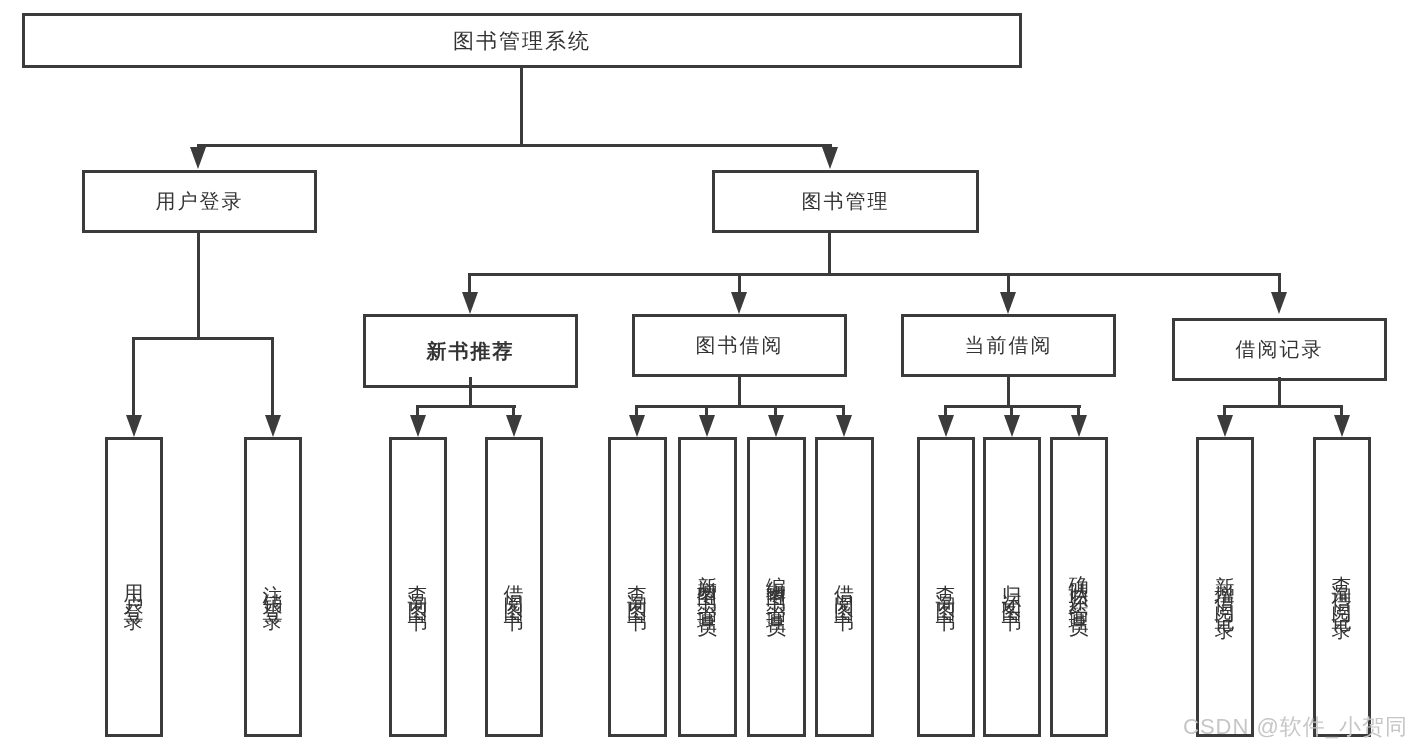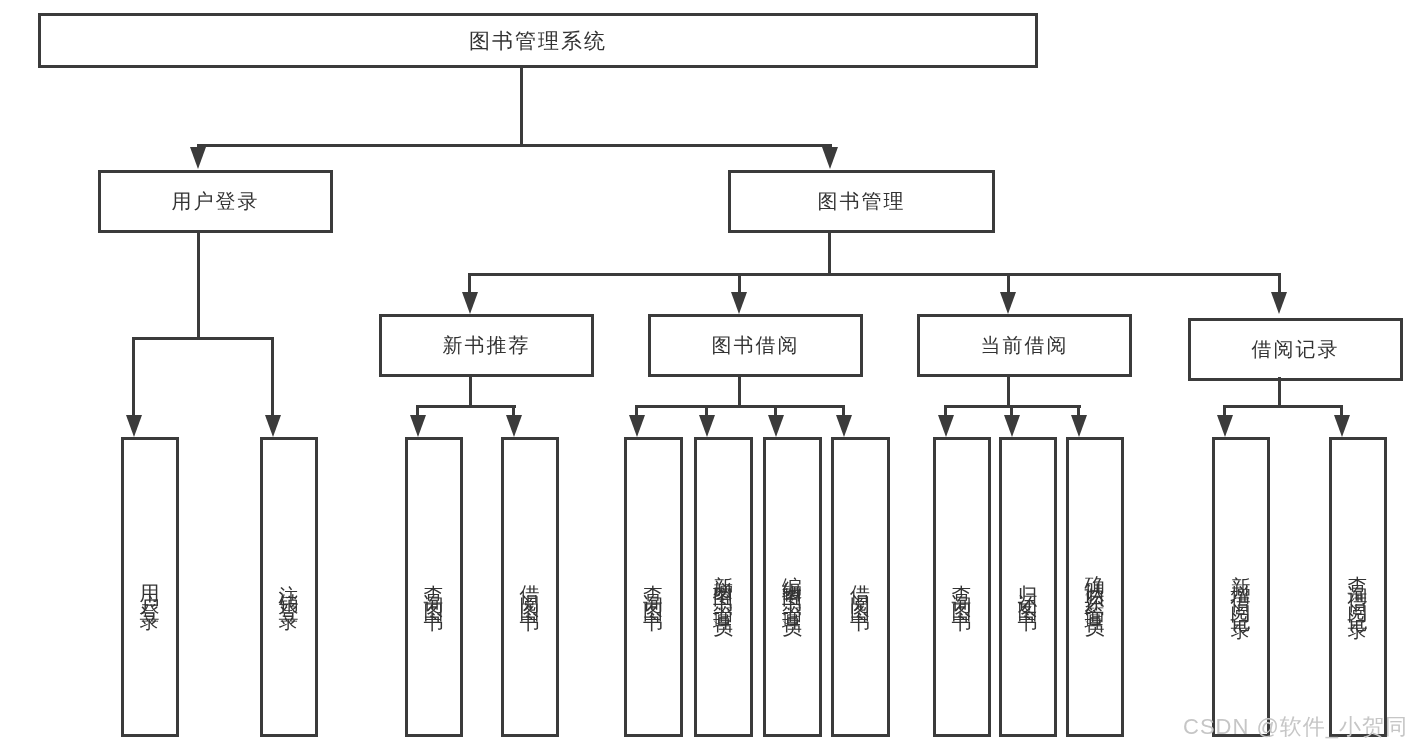--- a/index.html
+++ b/index.html
@@ -18,21 +18,20 @@
     box-sizing: border-box;
     border: 3px solid var(--line);
     background: #ffffff;
     display: flex;
     align-items: center;
     justify-content: center;
     color: var(--text);
     font-size: 20px;
     letter-spacing: 2px;
     text-align: left;
-    margin-left: 16px;
   }
   .vbox { letter-spacing: 0; }
   .vtext {
     writing-mode: vertical-rl;
     text-orientation: mixed;
     letter-spacing: 9px;
     line-height: 1;
     font-size: 20px;
     color: var(--text);
   }
@@ -88,21 +87,21 @@
     <div class="vline" style="left:468px; top:273px; height:22px;"></div>
     <div class="vline" style="left:738px; top:273px; height:22px;"></div>
     <div class="vline" style="left:1007px; top:273px; height:22px;"></div>
     <div class="vline" style="left:1278px; top:273px; height:22px;"></div>
     <div class="arrowhead" style="left:462px; top:292px;"></div>
     <div class="arrowhead" style="left:731px; top:292px;"></div>
     <div class="arrowhead" style="left:1000px; top:292px;"></div>
     <div class="arrowhead" style="left:1271px; top:292px;"></div>
   </div>
 
-  <div class="box" style="left:363px; top:314px; width:215px; height:63px;">新书推荐</div>
+  <div class="box" style="left:363px; top:314px; width:215px; height:74px;font-weight:bold;">新书推荐</div>
   <div class="box" style="left:901px; top:314px; width:215px; height:63px;">当前借阅</div>
   <div class="box" style="left:632px; top:314px; width:215px; height:63px;">图书借阅</div>
   <div class="box" style="left:1172px; top:318px; width:215px; height:63px;">借阅记录</div>
 
   <div>
     <div class="vline" style="left:469px; top:377px; height:31px;"></div>
     <div class="hline" style="left:416px; top:405px; width:100px;"></div>
     <div class="vline" style="left:416px; top:405px; height:14px;"></div>
     <div class="vline" style="left:512px; top:405px; height:14px;"></div>
     <div class="arrowhead" style="left:410px; top:415px;"></div>

